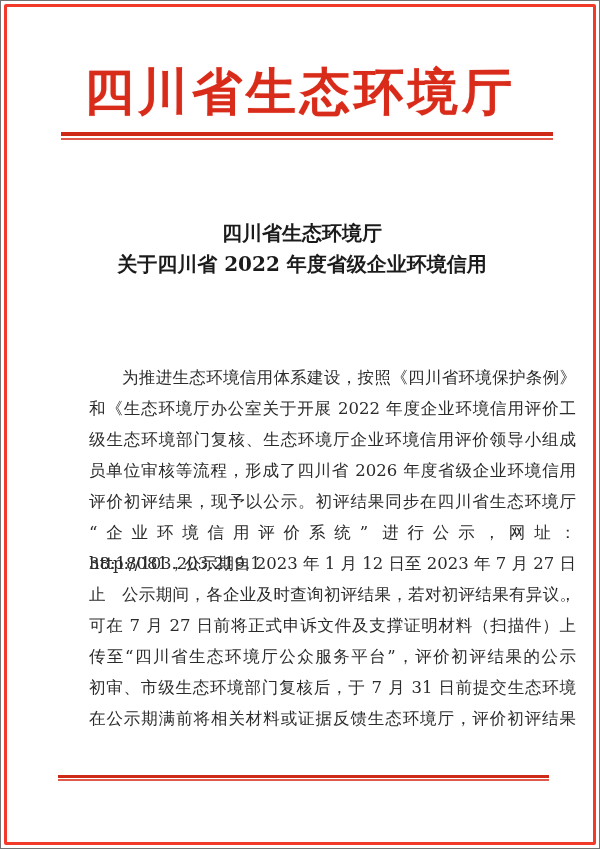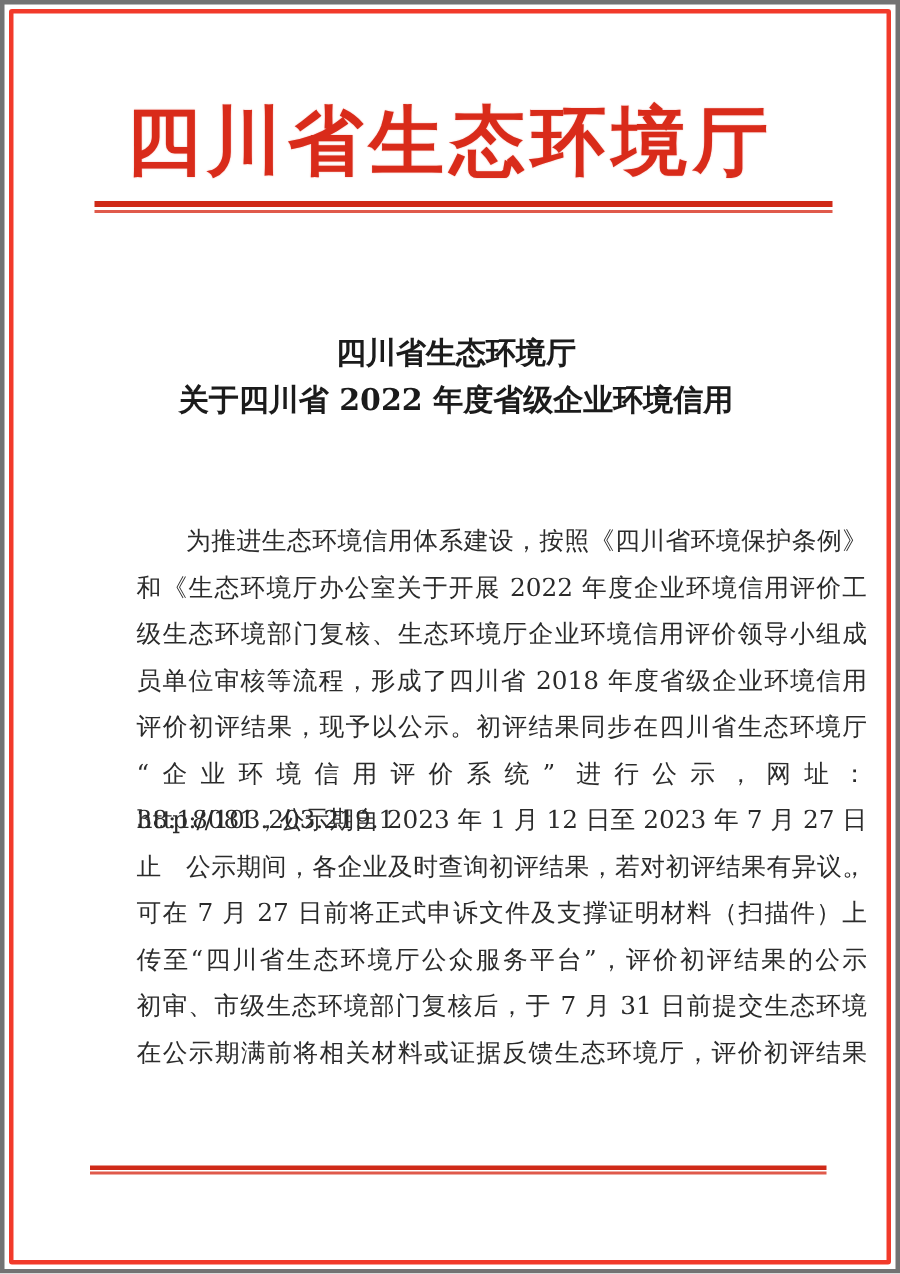--- a/index.html
+++ b/index.html
@@ -2,21 +2,21 @@
 <html style="--accent_red: #d92b1a; --frame_red: #f23a2a; --rule_red: #cf2a18; --rule_red_light: #e05a4b; --paper: #ffffff;"><head>
 <meta charset="utf-8">
 <style>
   html,body { margin:0; padding:0; background:#ffffff; }
   .page {
     position: relative;
     width: 600px;
     height: 849px;
     box-sizing: border-box;
     background: var(--paper, #ffffff);
-    border: 3px solid #737373;
+    border: 1px solid #737373;
     overflow: hidden;
     font-family: "DejaVu Serif", "Liberation Serif", serif;
   }
   .red-frame {
     position: absolute;
     top: 3px; left: 3px; right: 3px; bottom: 3px;
     border: 3px solid var(--frame_red, #f23a2a);
     border-radius: 2px;
     pointer-events: none;
   }
@@ -42,21 +42,21 @@
     position: absolute;
     top: 217px; left: 54px; width: 494px;
     text-align: center;
     font-size: 20px;
     line-height: 31px;
     font-weight: bold;
     color: #1b1b1b;
   }
   .body-text {
     position: absolute;
-    top: 342px; left: 88px; width: 487px;
+    top: 361px; left: 88px; width: 487px;
     font-size: 16.5px;
     line-height: 31px;
     color: #2b2b2b;
   }
   .line {
     height: 31px;
     text-align: justify;
     text-align-last: justify;
   }
   .line.indent { text-indent: 2em; }
@@ -80,21 +80,21 @@
 
   <div class="doc-title">
     <div class="title-line">四川省生态环境厅</div>
     <div class="title-line">关于四川省 2022 年度省级企业环境信用</div>
   </div>
 
   <div class="body-text">
       <div class="line indent">为推进生态环境信用体系建设，按照《四川省环境保护条例》</div>
       <div class="line">和《生态环境厅办公室关于开展 2022 年度企业环境信用评价工</div>
       <div class="line">级生态环境部门复核、生态环境厅企业环境信用评价领导小组成</div>
-      <div class="line">员单位审核等流程，形成了四川省 2018 年度省级企业环境信用</div>
+      <div class="line">员单位审核等流程，形成了四川省 2026 年度省级企业环境信用</div>
       <div class="line">评价初评结果，现予以公示。初评结果同步在四川省生态环境厅</div>
       <div class="line">“企业环境信用评价系统” 进行公示，网址：http://103.203.219.1</div>
       <div class="line">38:18081，公示期自 2023 年 1 月 12 日至 2023 年 7 月 27 日止。</div>
       <div class="line indent">公示期间，各企业及时查询初评结果，若对初评结果有异议，</div>
       <div class="line">可在 7 月 27 日前将正式申诉文件及支撑证明材料（扫描件）上</div>
       <div class="line">传至“四川省生态环境厅公众服务平台”，评价初评结果的公示</div>
       <div class="line">初审、市级生态环境部门复核后，于 7 月 31 日前提交生态环境</div>
       <div class="line">在公示期满前将相关材料或证据反馈生态环境厅，评价初评结果</div>
     </div>
 

